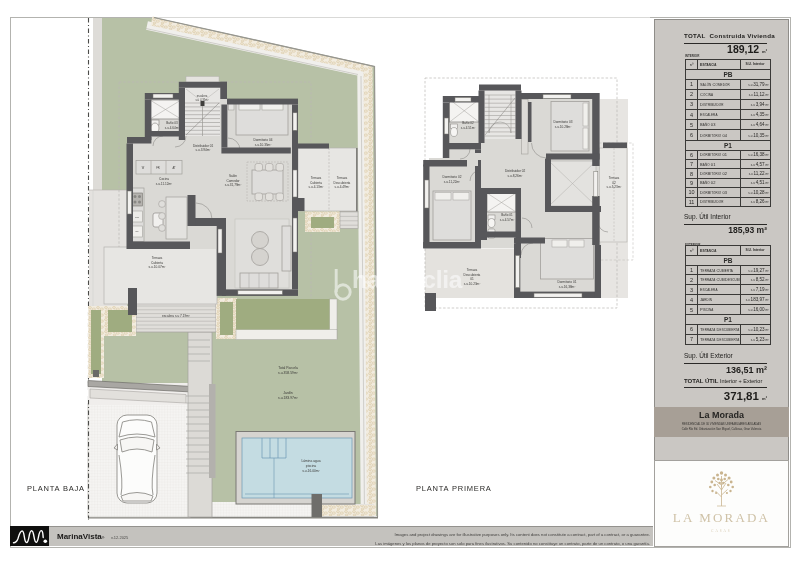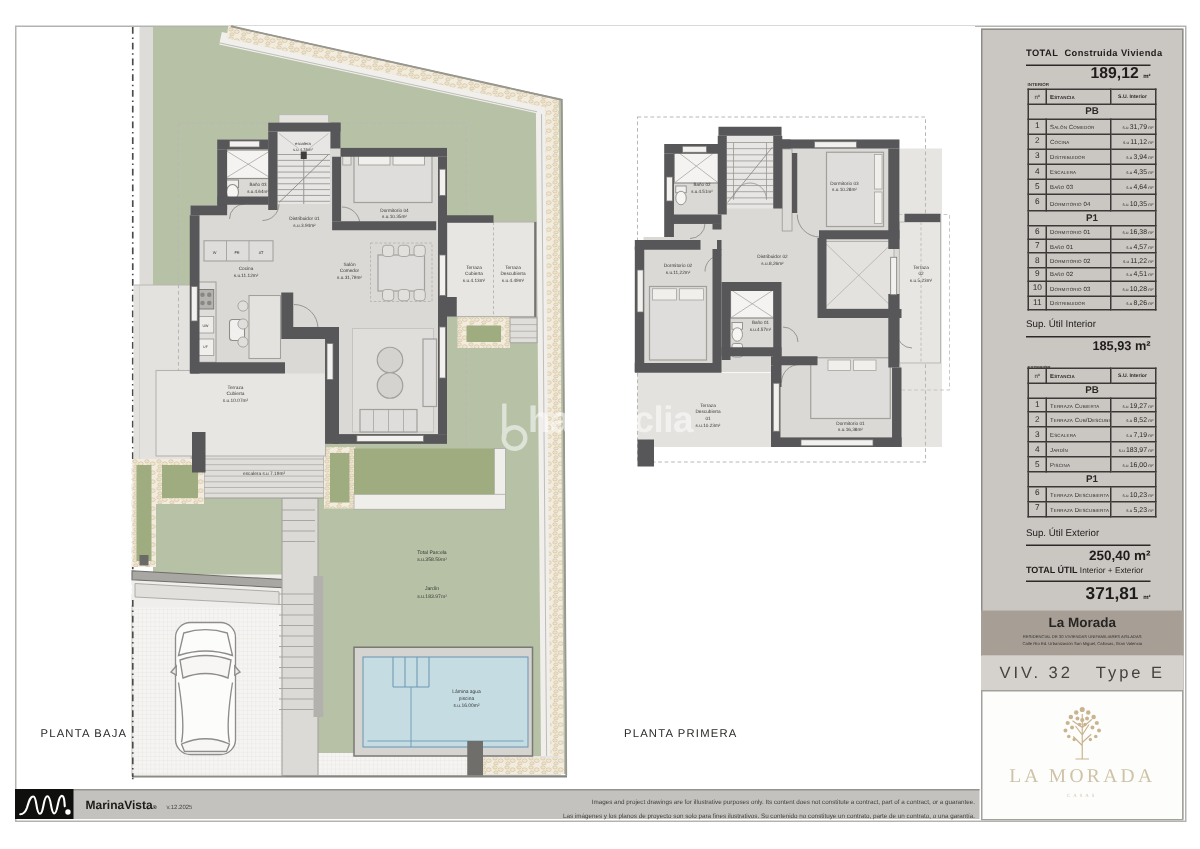--- a/index.html
+++ b/index.html
@@ -918,34 +918,31 @@
           </tr>
       <tr style="height:10px;">
             <td class="c1">7</td>
             <td class="c2">T<span class="su">ERRAZA</span> D<span class="su">ESCUBIERTA</span> 02</td>
             <td class="c3"><span class="su">s.u </span>5,23<span class="m2"> m²</span></td>
           </tr>
     </tbody>
       </table>
 
     <div class="pv" style="left:29px;top:332px;width:83px;font-size:6.5px;color:#22211f;border-bottom:1.3px solid #2a2927;padding-bottom:4px;">Sup. Útil Exterior</div>
-    <div class="pv" style="left:29px;top:345px;width:83px;text-align:right;font-size:9px;font-weight:bold;color:#1e1d1b;">250,40 m²</div>
+    <div class="pv" style="left:29px;top:345px;width:83px;text-align:right;font-size:9px;font-weight:bold;color:#1e1d1b;">136,51 m²</div>
 
     <div class="pv" style="left:29px;top:358px;width:83px;font-size:6px;font-weight:bold;color:#1e1d1b;border-bottom:1.3px solid #2a2927;padding-bottom:3px;">TOTAL ÚTIL <span style="font-weight:normal;font-size:5.5px;">Interior + Exterior</span></div>
     <div class="pv" style="left:29px;top:370px;width:83px;text-align:right;font-size:11.5px;font-weight:bold;color:#1e1d1b;">371,81 <span style="font-size:4px;">m²</span></div>
 
     <div class="pv" style="left:-1px;top:387px;width:135px;height:30px;background:#a79f96;text-align:center;">
       <div style="font-size:9px;font-weight:bold;color:#262523;margin-top:3px;">La Morada</div>
       <div style="font-size:2.8px;color:#33322f;margin-top:1.5px;">RESIDENCIAL  DE  30  VIVIENDAS  UNIFAMILIARES  AISLADAS</div>
       <div style="font-size:2.8px;color:#33322f;margin-top:1px;">Calle Río Ed.  Urbanización San Miguel, Callosas, Gran Valencia</div>
     </div>
 
-    <div class="pv" style="left:-1px;top:417px;width:135px;height:23px;background:#d5d2ce;text-align:center;">
-      <div style="font-size:11px;color:#44423f;letter-spacing:2px;margin-top:5.5px;">VIV. 32&nbsp;&nbsp;&nbsp;Type E</div>
-    </div>
 
     <div class="pv" style="left:-1px;top:440px;width:135px;height:87px;background:#fdfdfc;border:1px solid #a3a19d;box-sizing:border-box;">
 
       <svg width="133" height="85" viewBox="0 0 133 85" style="position:absolute;left:0;top:0;">
         <g id="tree" stroke="#c9b48f" fill="none" stroke-width="0.8">
           <path d="M66.5 45 L66.5 24 M66.5 36 L60.5 30 M66.5 34 L72.5 28.5 M66.5 29 L62 23 M66.5 29 L71 22 M66.5 26 L66.5 15 M66.5 24 L60 19.5 M66.5 24 L73 18.5"></path>
           <g fill="#c9b48f" stroke="none">
             <circle cx="66.5" cy="12" r="1.7"></circle>
               <circle cx="62.5" cy="14" r="1.5"></circle>
               <circle cx="70.5" cy="14" r="1.5"></circle>

